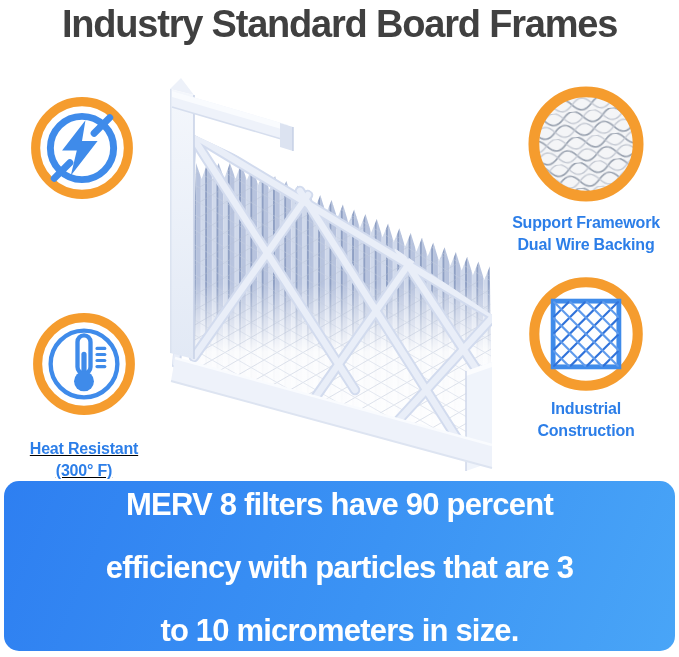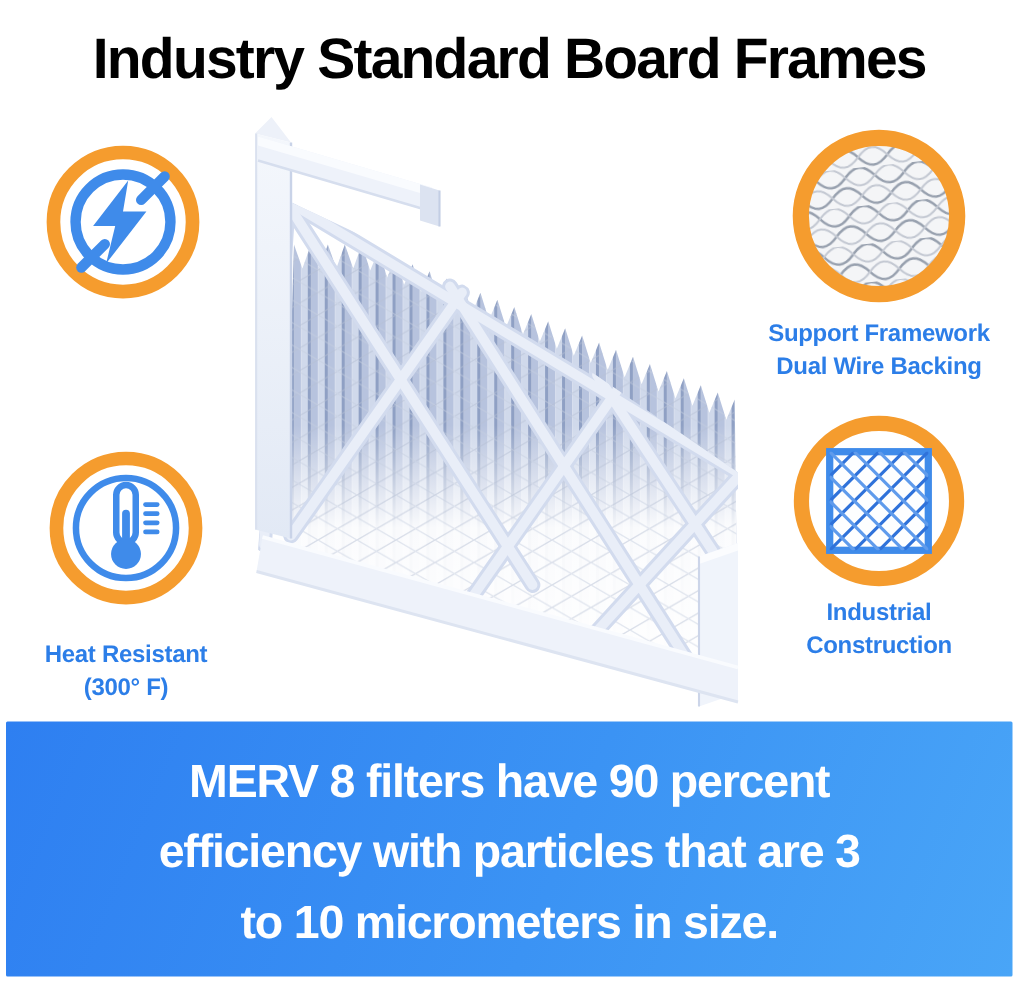--- a/index.html
+++ b/index.html
@@ -1,52 +1,52 @@
 <!DOCTYPE html>
 <html><head>
 <meta charset="utf-8">
 <style>
   html,body{margin:0;padding:0;background:#ffffff;}
   body{font-family:"Liberation Sans", sans-serif; -webkit-font-smoothing:antialiased;}
   #stage{position:relative;width:679px;height:657px;background:#ffffff;overflow:hidden;}
 
   
   .title{
-    position:absolute;left:0;top:16px;width:679px;height:48px;
+    position:absolute;left:0;top:0;width:679px;height:48px;
     display:flex;align-items:center;justify-content:center;
     font-size:38px;font-weight:700;letter-spacing:-1.2px;
-    color:#000000;
+    color:#404040;
   }
 
   
   .feature{position:absolute;display:flex;flex-direction:column;align-items:center;}
   .feature .ring{display:block;}
   .feature .label{
     text-align:center;font-weight:700;color:#2C7EE8;
     font-size:16px;line-height:22px;letter-spacing:-0.2px;
   }
   .f-tl{left:0px;  top:96px; width:164px;}
   .f-tl .ring{width:104px;height:104px;} .f-tl .label{margin-top:14px;}
   .f-tr{left:499px;top:85px; width:174px;}
   .f-tr .ring{width:118px;height:118px;} .f-tr .label{margin-top:9px;}
-  .f-bl{left:0px;  top:300px;width:168px;}
+  .f-bl{left:0px;  top:312px;width:168px;text-decoration:underline;}
   .f-bl .ring{width:104px;height:104px;} .f-bl .label{margin-top:22px;}
   .f-br{left:499px;top:276px;width:174px;}
   .f-br .ring{width:116px;height:116px;} .f-br .label{margin-top:6px;}
 
   
   #filter-art{position:absolute;left:160px;top:75px;width:340px;height:400px;}
 
   
   .banner{
     position:absolute;left:4px;top:481px;width:671px;height:170px;
-    border-radius:1px;
+    border-radius:15px;
     background:linear-gradient(112deg,#2E7FF1 0%,#3B93F4 55%,#49A5F7 100%);
     display:flex;flex-direction:column;justify-content:center;align-items:center;
-    padding-top:2px;box-sizing:border-box;
+    padding-top:2px;box-sizing:border-box;gap:16px;
   }
   .banner .line{
     color:#ffffff;font-weight:700;font-size:31px;line-height:47px;
     letter-spacing:-0.8px;text-align:center;white-space:nowrap;
   }
 </style>
 </head>
 <body>
 
 <div id="stage">

